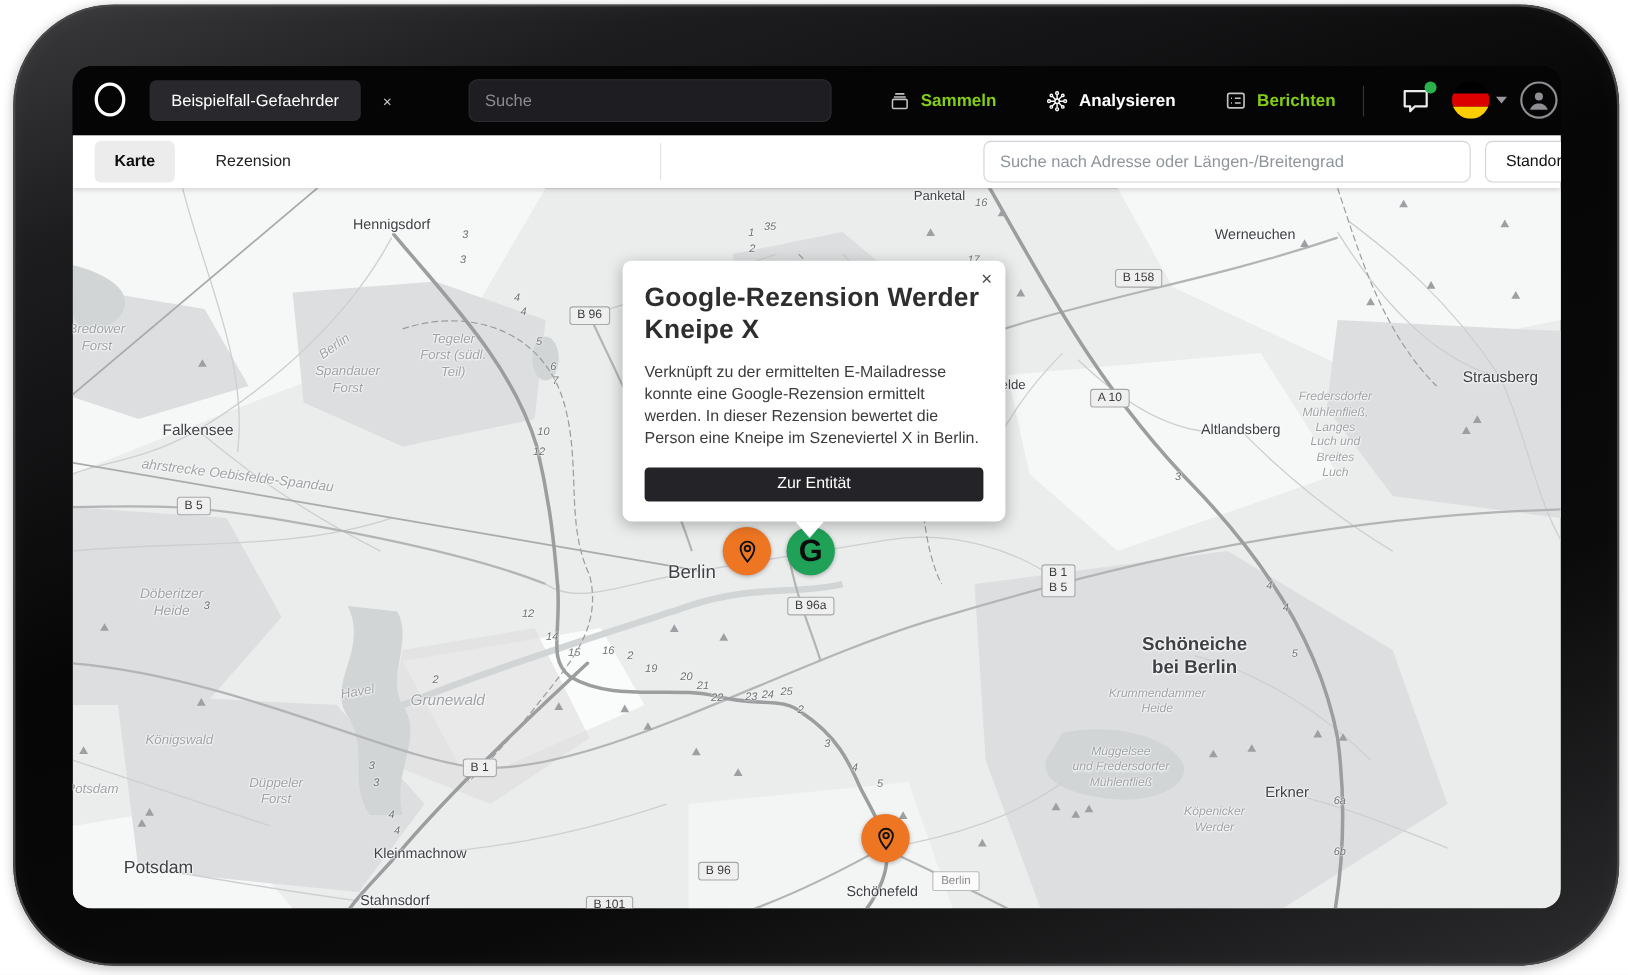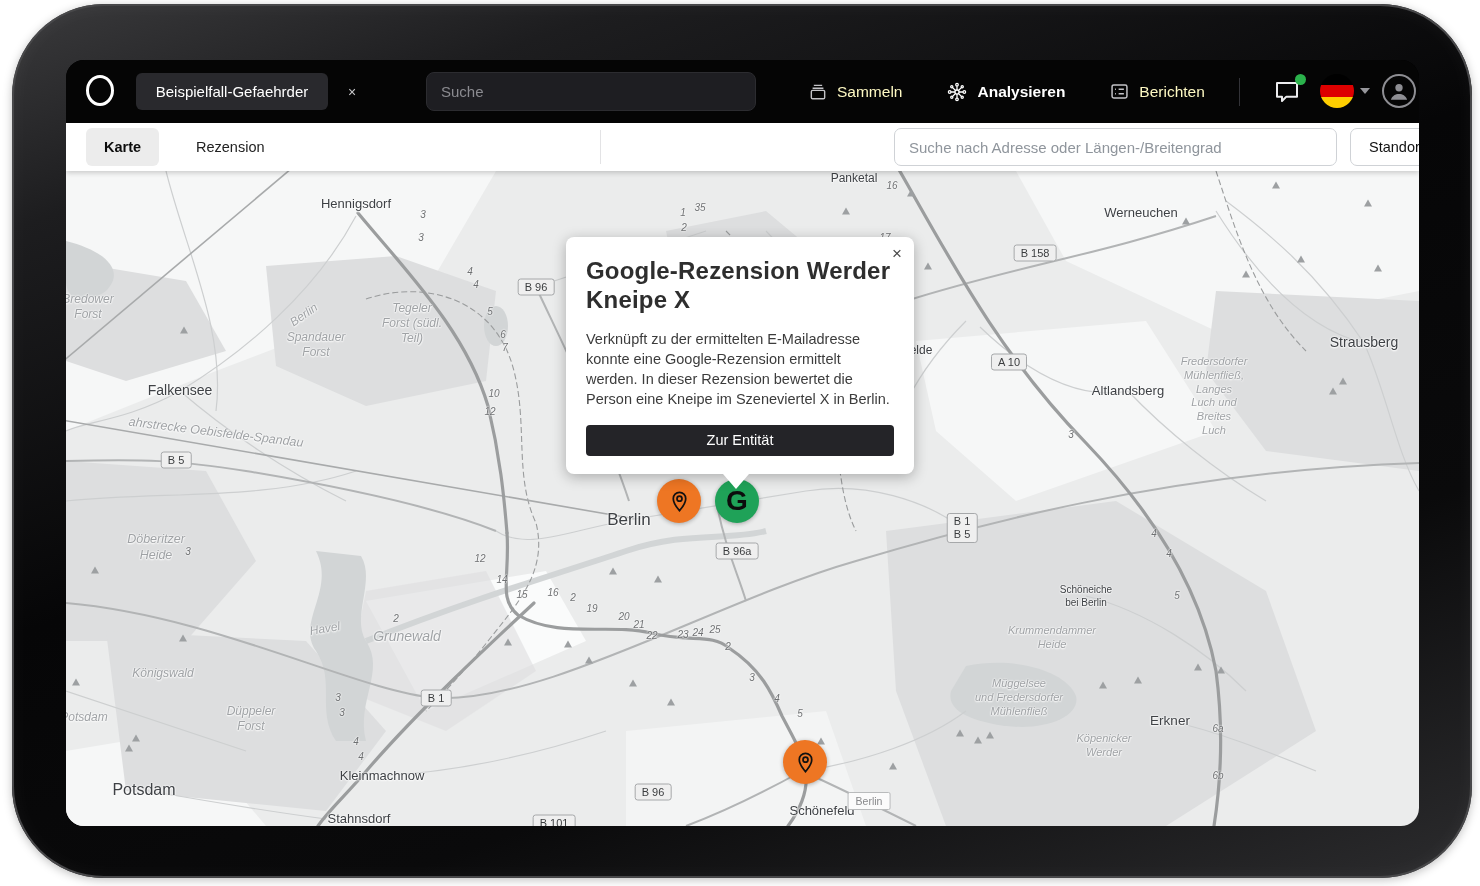--- a/index.html
+++ b/index.html
@@ -17,21 +17,21 @@
   .topbar{position:absolute;left:0;top:0;width:100%;height:63px;background:#050505;}
   .logo-ring{position:absolute;left:20px;top:15px;width:28px;height:31px;border:3px solid #fff;border-radius:50%;}
   .case-tab{position:absolute;left:70px;top:13px;width:192px;height:37px;background:#29292d;border-radius:6px;
     color:#fff;font-size:15px;display:flex;align-items:center;justify-content:center;cursor:pointer;}
   .tab-close{position:absolute;left:274px;top:13px;width:24px;height:37px;color:#c9c9cc;font-size:14px;
     display:flex;align-items:center;justify-content:center;cursor:pointer;}
   .top-search{position:absolute;left:360px;top:12px;width:330px;height:39px;background:#1e1e22;border:1px solid #2c2c30;
     border-radius:8px;color:#e8e8e8;font-size:15px;padding:0 14px;outline:none;}
   .top-search::placeholder{color:#8b8b90;}
   .topnav{position:absolute;left:742px;top:0;height:63px;display:flex;align-items:center;gap:44px;}
-  .nav-item{display:flex;align-items:center;gap:9px;color:#fef9c3;font-size:15.5px;cursor:pointer;}
+  .nav-item{display:flex;align-items:center;gap:9px;color:#84cc16;font-size:15.5px;cursor:pointer;font-weight:bold;}
   .nav-item.active{color:#fff;font-weight:700;}
   .nav-item svg{display:block;}
   .top-divider{position:absolute;left:1173px;top:18px;width:1px;height:28px;background:#333338;}
   .chat-wrap{position:absolute;left:1206px;top:16px;width:32px;height:32px;cursor:pointer;}
   .chat-dot{position:absolute;right:-2px;top:-2px;width:11px;height:11px;border-radius:50%;}
   .flag{position:absolute;left:1254px;top:14px;width:34px;height:34px;border-radius:50%;overflow:hidden;cursor:pointer;display:flex;flex-direction:column;}
   .flag div{flex:1;}
   .caret{width:0;height:0;border-left:5px solid transparent;border-right:5px solid transparent;border-top:6px solid #97979c;}
   .caret-flag{position:absolute;left:1294px;top:28px;}
   .avatar{position:absolute;left:1316px;top:14px;width:34px;height:34px;border-radius:50%;border:2px solid #8e8e93;
@@ -246,27 +246,27 @@
       </svg>
       <div id="map-overlay" style="position:absolute;left:0;top:0;width:1353px;height:655px;">
           <div class="mlab city" style="font-size: 13px; transform: translate(-50%, -50%); left: 290px; top: 33px;">Hennigsdorf</div>
           <div class="mlab city" style="font-size: 12px; transform: translate(-50%, -50%); left: 788px; top: 7px;">Panketal</div>
           <div class="mlab city" style="font-size: 13px; transform: translate(-50%, -50%); left: 1075px; top: 42px;">Werneuchen</div>
           <div class="mlab city" style="font-size: 14px; transform: translate(-50%, -50%); left: 1298px; top: 172px;">Strausberg</div>
           <div class="mlab city" style="font-size: 14px; transform: translate(-50%, -50%); left: 114px; top: 220px;">Falkensee</div>
           <div class="mlab city" style="font-size: 13px; transform: translate(-50%, -50%); left: 1062px; top: 220px;">Altlandsberg</div>
           <div class="mlab city" style="font-size: 12px; transform: translate(-50%, -50%); left: 855px; top: 179px;">elde</div>
           <div class="mlab city" style="font-size: 17px; transform: translate(-50%, -50%); left: 563px; top: 349px;">Berlin</div>
-          <div class="mlab city" style="font-size: 10px; transform: translate(-50%, -50%); left: 1020px; top: 425px;">Schöneiche
+          <div class="mlab city" style="font-size: 17px; transform: translate(-50%, -50%); left: 1020px; top: 425px; font-weight: bold;">Schöneiche
 bei Berlin</div>
           <div class="mlab city" style="font-size: 13.5px; transform: translate(-50%, -50%); left: 1104px; top: 550px;">Erkner</div>
           <div class="mlab city" style="font-size: 16px; transform: translate(-50%, -50%); left: 78px; top: 619px;">Potsdam</div>
           <div class="mlab city" style="font-size: 13px; transform: translate(-50%, -50%); left: 316px; top: 605px;">Kleinmachnow</div>
           <div class="mlab city" style="font-size: 13px; transform: translate(-50%, -50%); left: 293px; top: 648px;">Stahnsdorf</div>
-          <div class="mlab city" style="font-size: 13px; transform: translate(-50%, -50%); left: 736px; top: 640px; margin-left: 20px;">Schönefeld</div>
+          <div class="mlab city" style="font-size: 13px; transform: translate(-50%, -50%); left: 736px; top: 640px;">Schönefeld</div>
           <div class="mlab area" style="font-size: 12px; transform: translate(-50%, -50%); left: 22px; top: 136px;">Bredower
 Forst</div>
           <div class="mlab area" style="font-size: 12px; transform: translate(-50%, -50%) rotate(-35deg); left: 238px; top: 144px;">Berlin</div>
           <div class="mlab area" style="font-size: 12px; transform: translate(-50%, -50%); left: 250px; top: 174px;">Spandauer
 Forst</div>
           <div class="mlab area" style="font-size: 12px; transform: translate(-50%, -50%); left: 346px; top: 152px;">Tegeler
 Forst (südl.
 Teil)</div>
           <div class="mlab area" style="font-size: 11px; transform: translate(-50%, -50%); left: 1148px; top: 225px;">Fredersdorfer
 Mühlenfließ,

